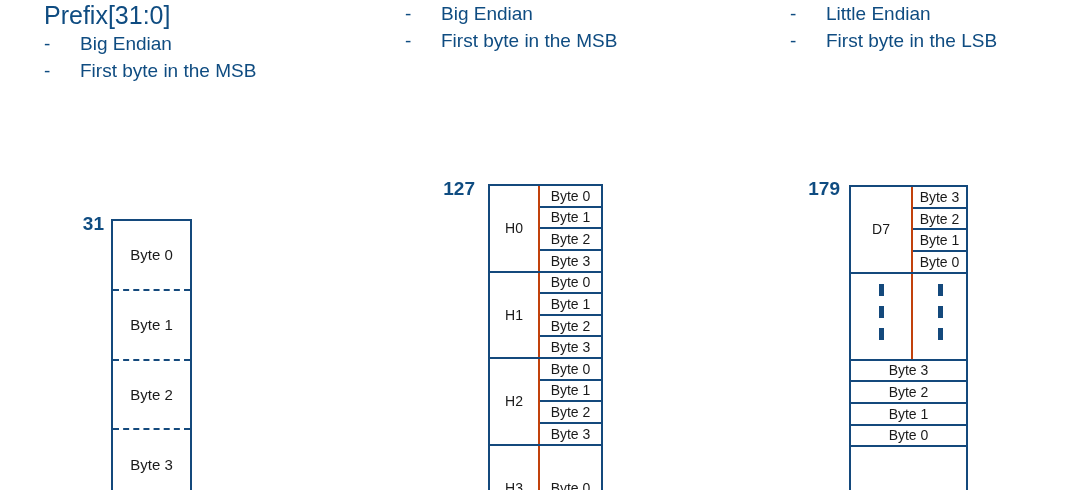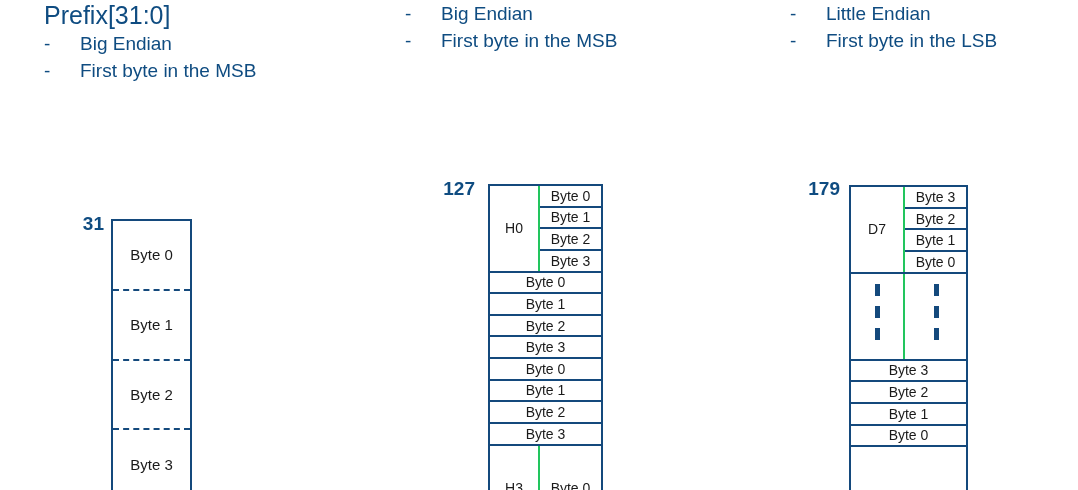--- a/index.html
+++ b/index.html
@@ -85,21 +85,21 @@
     flex: 1 1 0;
   }
   .wgroup:first-child { border-top: none; }
   .wlabel {
     flex: none;
     display: flex;
     align-items: center;
     justify-content: center;
     font-size: 14px;
     color: #1a1a1a;
-    border-right: 2px solid #22c55e;
+    border-right: 2px solid #c2410c;
   }
   .wbytes {
     flex: 1 1 auto;
     display: flex;
     flex-direction: column;
   }
   .wbyte {
     flex: 1 1 0;
     display: flex;
     align-items: center;
@@ -126,21 +126,21 @@
     background-image: linear-gradient(#14497c 55%, rgba(255,255,255,0) 0%);
     background-position: left top;
     background-size: 5px 22px;
     background-repeat: repeat-y;
   }
 
   #header-table { left: 83px; top: 130px; width: 115px; height: 348px; }
   #header-table .wlabel { width: 50px; }
 
   #data-table { left: 59px; top: 131px; width: 119px; height: 349px; }
-  #data-table .wlabel { width: 54px; }
+  #data-table .wlabel { width: 62px; }
 </style>
 </head>
 <body>
 
 <div class="page">
 
   <div class="col" id="col-prefix">
     <div class="col-title">Prefix[31:0]</div>
     <div class="bullets">
       <div class="bullet">
@@ -186,29 +186,31 @@
           <div class="wlabel">H0</div>
           <div class="wbytes">
             <div class="wbyte">Byte 0</div>
             <div class="wbyte">Byte 1</div>
             <div class="wbyte">Byte 2</div>
             <div class="wbyte">Byte 3</div>
           </div>
         </div>
 
         <div class="wgroup">
-          <div class="wbytes">
-            <div class="wbyte">Byte 0</div>
-            <div class="wbyte">Byte 1</div>
-            <div class="wbyte">Byte 2</div>
-            <div class="wbyte">Byte 3</div>
-          </div>
-        </div>
-
-        <div class="wgroup">
+          <div class="wlabel">H1</div>
+          <div class="wbytes">
+            <div class="wbyte">Byte 0</div>
+            <div class="wbyte">Byte 1</div>
+            <div class="wbyte">Byte 2</div>
+            <div class="wbyte">Byte 3</div>
+          </div>
+        </div>
+
+        <div class="wgroup">
+          <div class="wlabel">H2</div>
           <div class="wbytes">
             <div class="wbyte">Byte 0</div>
             <div class="wbyte">Byte 1</div>
             <div class="wbyte">Byte 2</div>
             <div class="wbyte">Byte 3</div>
           </div>
         </div>
 
         <div class="wgroup">
           <div class="wlabel">H3</div>

